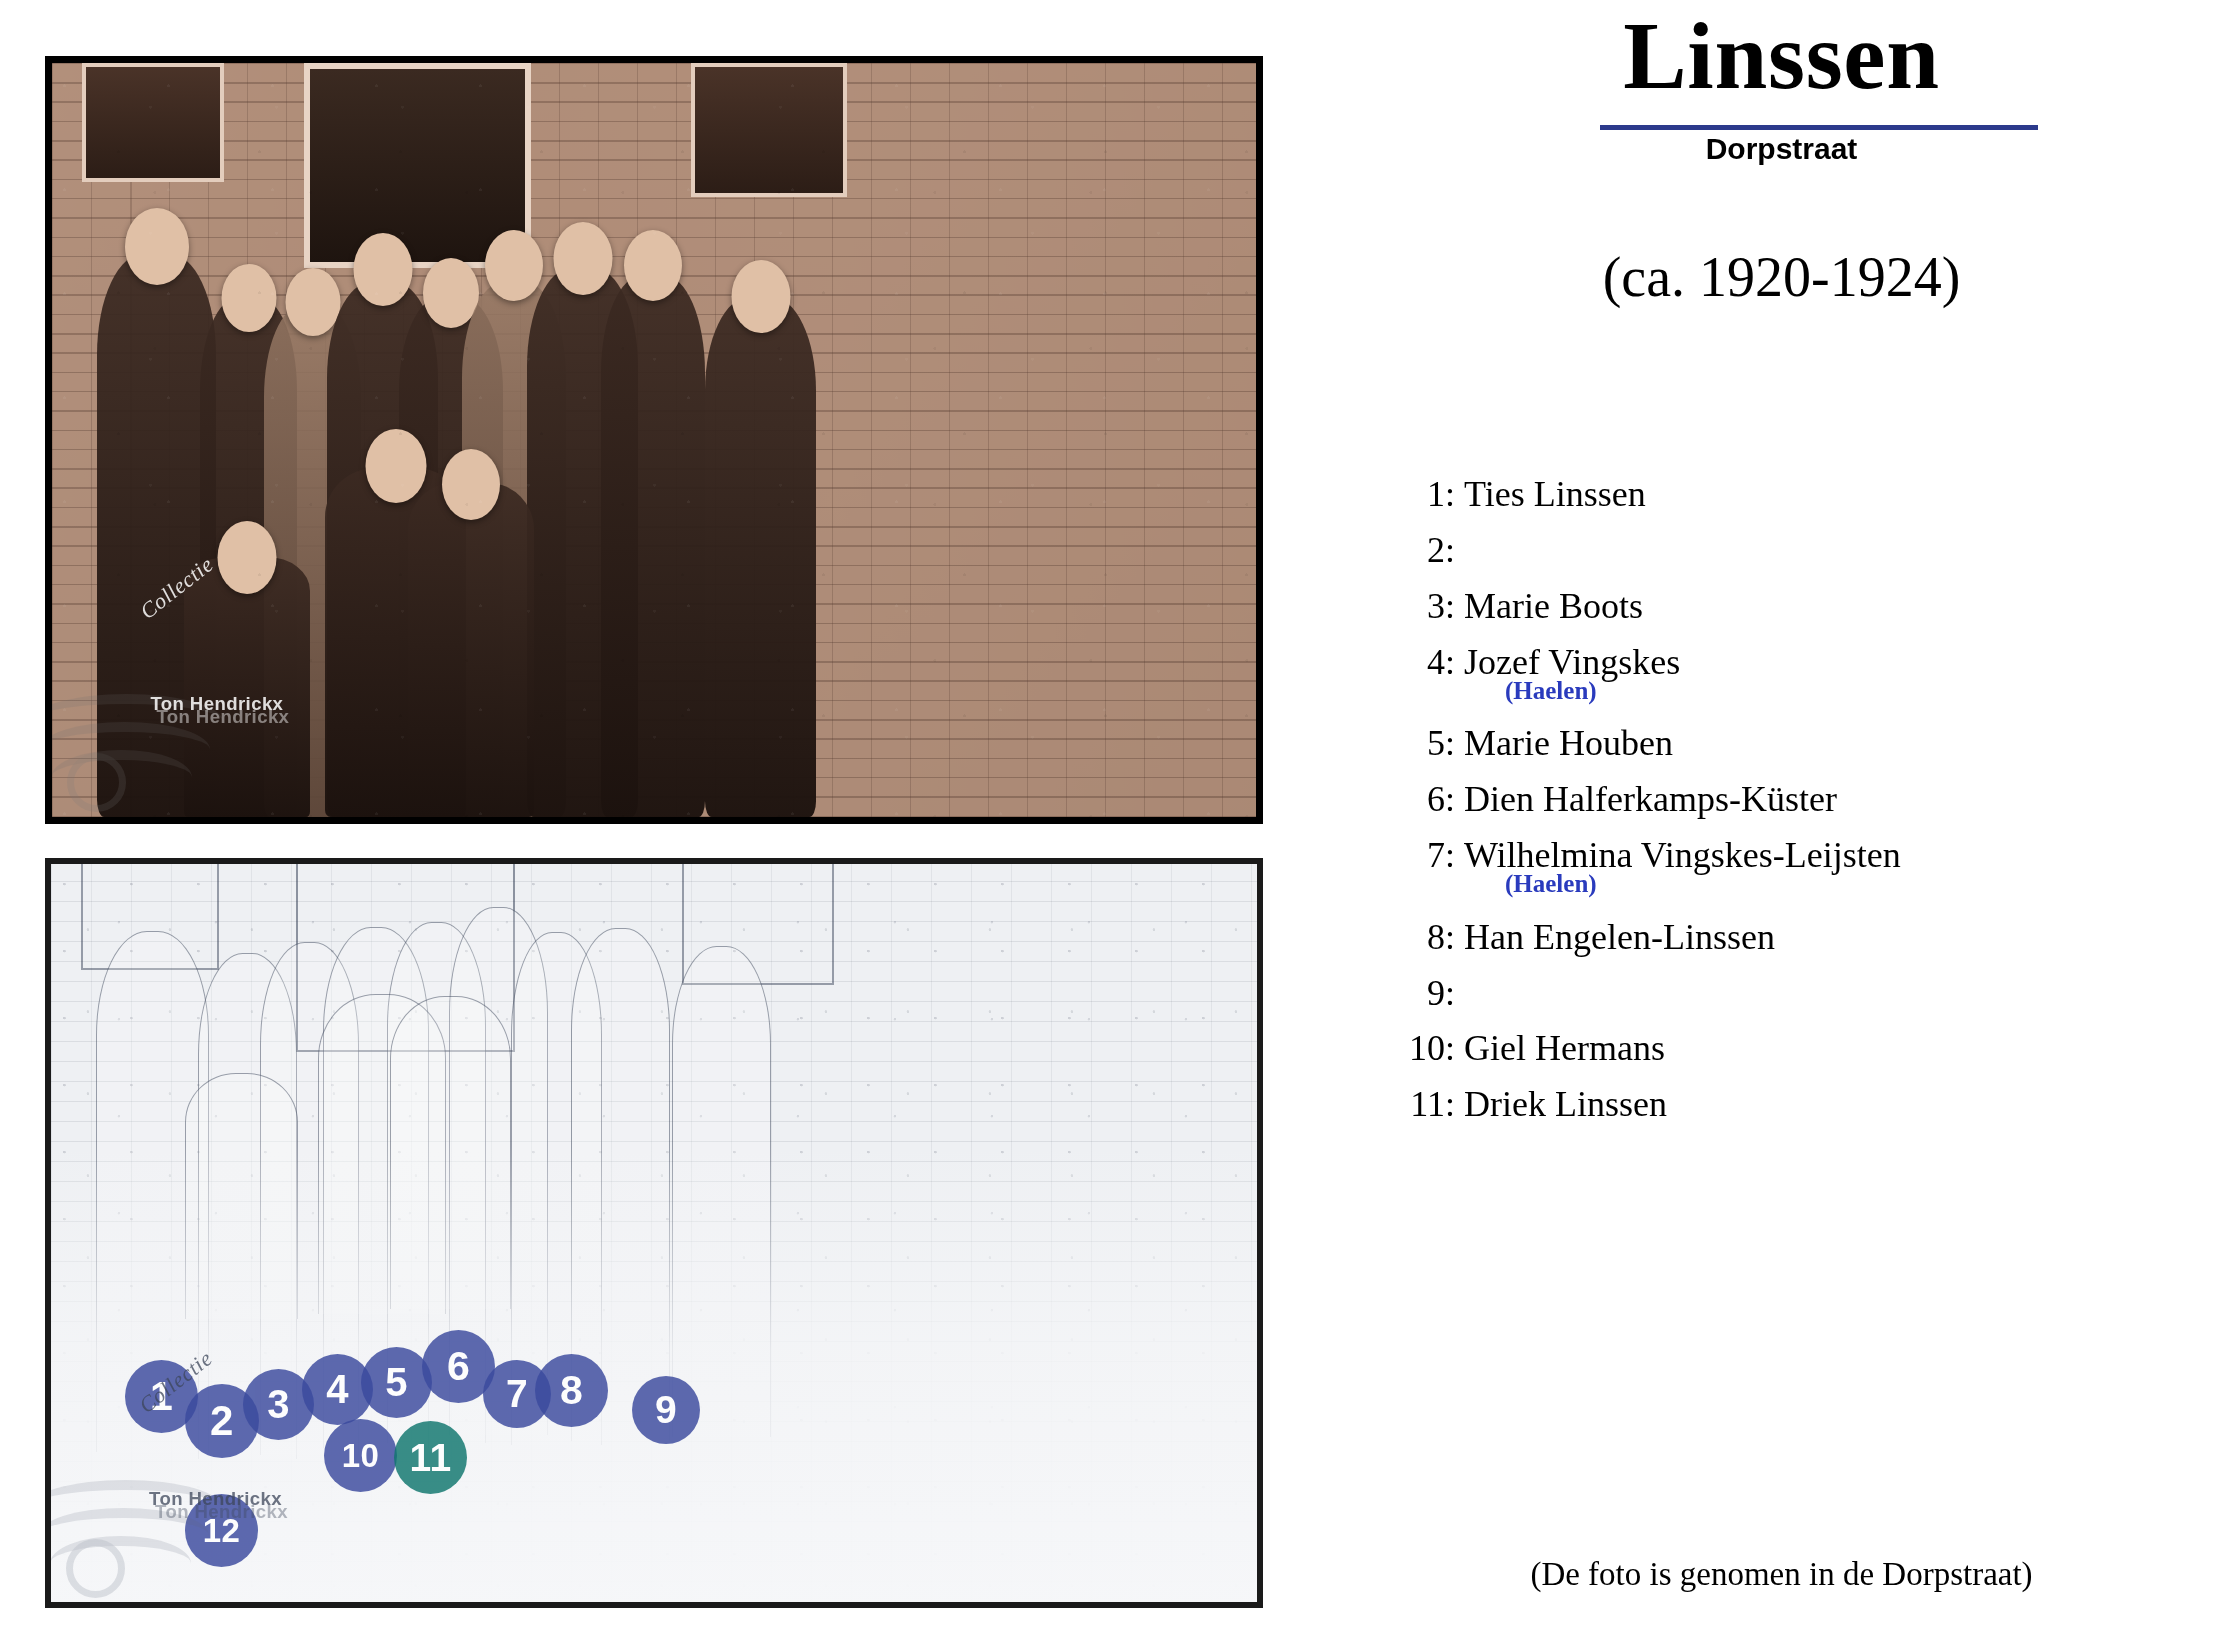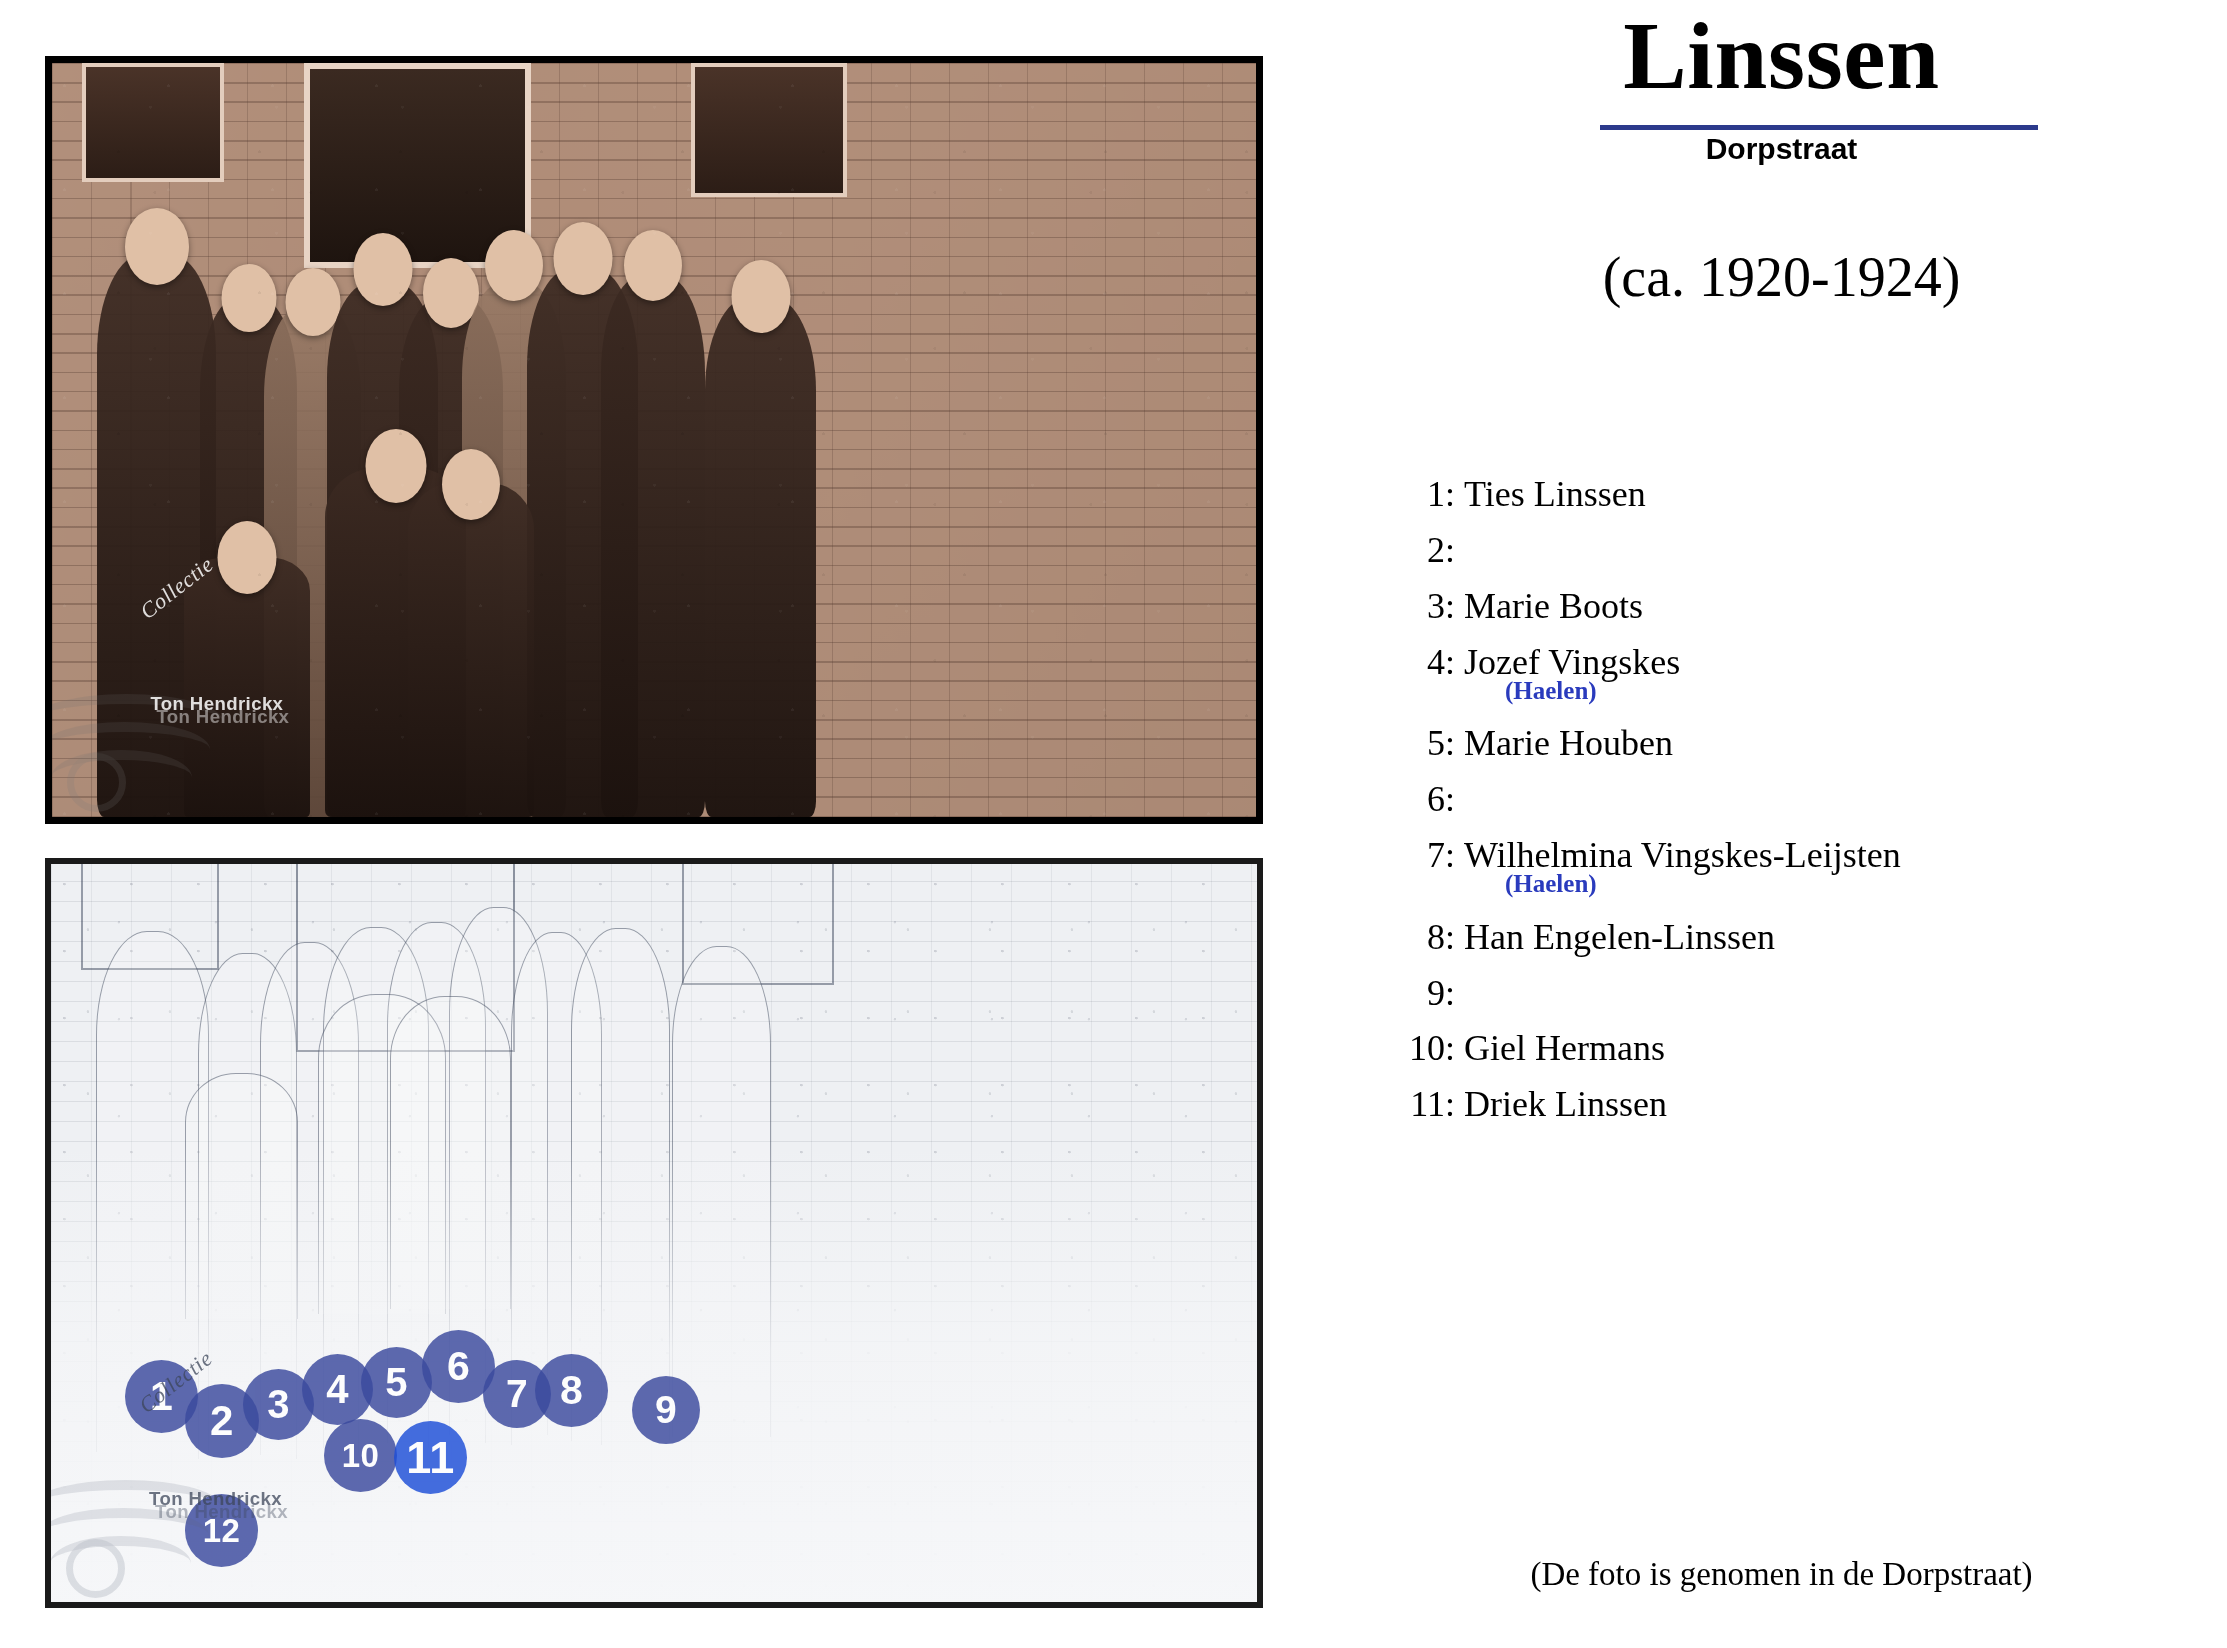--- a/index.html
+++ b/index.html
@@ -393,21 +393,21 @@
           <div class="num-marker" style="left: 74px; top: 496px; width: 73px; height: 73px; font-size: 41px; background: rgb(59, 74, 158);">1</div>
           <div class="num-marker" style="left: 134px; top: 520px; width: 74px; height: 74px; font-size: 42px; background: rgb(59, 74, 158);">2</div>
           <div class="num-marker" style="left: 192px; top: 505px; width: 71px; height: 71px; font-size: 40px; background: rgb(59, 74, 158);">3</div>
           <div class="num-marker" style="left: 251px; top: 490px; width: 71px; height: 71px; font-size: 40px; background: rgb(59, 74, 158);">4</div>
           <div class="num-marker" style="left: 310px; top: 483px; width: 71px; height: 71px; font-size: 40px; background: rgb(59, 74, 158);">5</div>
           <div class="num-marker" style="left: 371px; top: 466px; width: 73px; height: 73px; font-size: 41px; background: rgb(59, 74, 158);">6</div>
           <div class="num-marker" style="left: 432px; top: 496px; width: 68px; height: 68px; font-size: 39px; background: rgb(59, 74, 158);">7</div>
           <div class="num-marker" style="left: 484px; top: 490px; width: 73px; height: 73px; font-size: 41px; background: rgb(59, 74, 158);">8</div>
           <div class="num-marker" style="left: 581px; top: 512px; width: 68px; height: 68px; font-size: 39px; background: rgb(59, 74, 158);">9</div>
           <div class="num-marker" style="left: 273px; top: 555px; width: 73px; height: 73px; font-size: 33px; background: rgb(59, 74, 158);">10</div>
-          <div class="num-marker" style="left: 343px; top: 557px; width: 73px; height: 73px; font-size: 45px; background: #1d4ed8;">11</div>
+          <div class="num-marker" style="left: 343px; top: 557px; width: 73px; height: 73px; font-size: 39px; background: #0f766e;">11</div>
           <div class="num-marker" style="left: 134px; top: 630px; width: 73px; height: 73px; font-size: 33px; background: rgb(59, 74, 158);">12</div>
         </div>
 
       <div class="wm-logo dark" style="left:-22px;top:564px;width:223px;height:171px;">
         <div class="ring" style="left:37px;top:111px;width:45px;height:45px;"></div>
         <div class="swoosh" style="left:0px;top:52px;width:193px;"></div>
         <div class="swoosh" style="left:9px;top:80px;width:171px;"></div>
         <div class="swoosh" style="left:21px;top:108px;width:141px;"></div>
       </div>
       <div class="watermark wm-collectie wm-dark" style="left:82px;top:505px;">Collectie</div>
@@ -439,20 +439,21 @@
         <span class="list-num">4:</span>
         <span class="list-name">Jozef Vingskes</span>
         <span class="list-note" style="color: rgb(42, 59, 189);">(Haelen)</span>
       </div>
       <div class="list-row">
         <span class="list-num">5:</span>
         <span class="list-name">Marie Houben</span>
       </div>
       <div class="list-row">
         <span class="list-num">6:</span>
+        <span class="list-name">Dien Halferkamps-Küster</span>
       </div>
       <div class="list-row has-note">
         <span class="list-num">7:</span>
         <span class="list-name">Wilhelmina Vingskes-Leijsten</span>
         <span class="list-note" style="color: rgb(42, 59, 189);">(Haelen)</span>
       </div>
       <div class="list-row">
         <span class="list-num">8:</span>
         <span class="list-name">Han Engelen-Linssen</span>
       </div>

